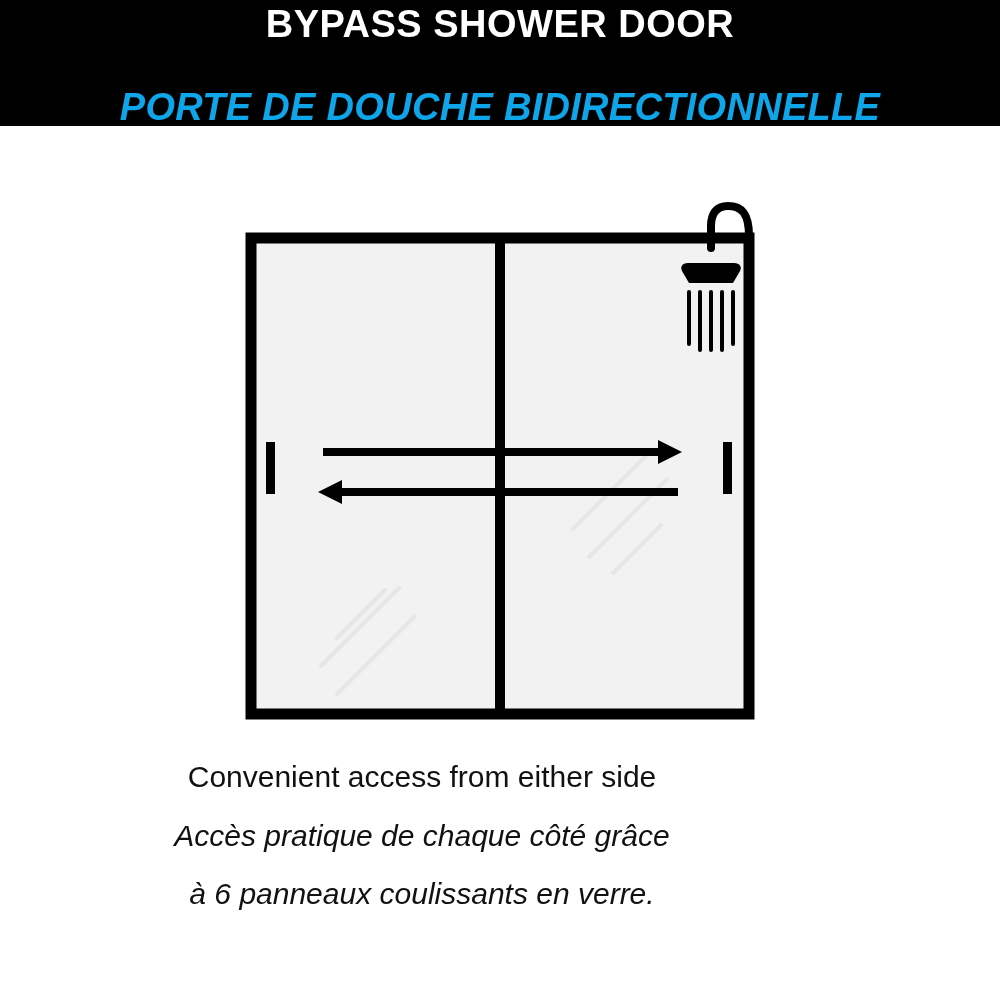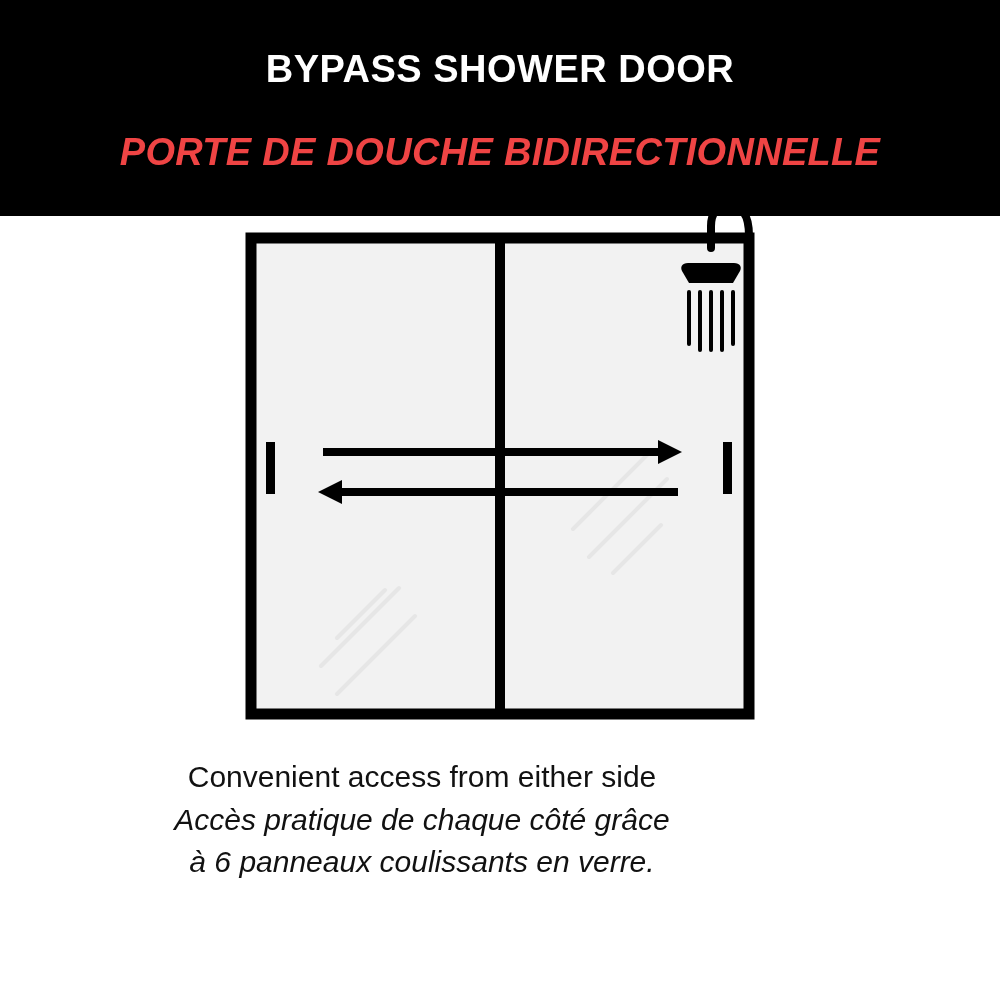--- a/index.html
+++ b/index.html
@@ -19,42 +19,42 @@
     height: 1000px;
     background: #ffffff;
   }
 
   
   .header {
     position: absolute;
     left: 0;
     top: 0;
     width: 1000px;
-    height: 216px;
+    height: 126px;
     background: #000000;
     display: flex;
     flex-direction: column;
     align-items: center;
     justify-content: center;
     box-sizing: border-box;
     padding-top: 6px;
     gap: 38px;
   }
   .header-line1 {
     color: #ffffff;
     font-family: "Liberation Sans", sans-serif;
     font-weight: bold;
     font-size: 38px;
     letter-spacing: 0.5px;
     line-height: 1.18;
     text-align: center;
     white-space: nowrap;
   }
   .header-line2 {
-    color: #ef4444;
+    color: #0ea5e9;
     font-family: "Liberation Sans", sans-serif;
     font-weight: bold;
     font-style: italic;
     font-size: 38px;
     letter-spacing: 0.3px;
     line-height: 1.18;
     text-align: center;
     white-space: nowrap;
   }
 
@@ -82,20 +82,21 @@
     line-height: 1.42;
     font-weight: 400;
   }
   .caption-fr {
     color: #111111;
     font-family: "Liberation Sans", sans-serif;
     font-size: 30px;
     font-style: italic;
     line-height: 1.42;
     font-weight: 400;
+    margin-top: 16px;
   }
 </style>
 </head>
 <body>
 
 <div class="page">
 
   <div class="header">
     <div class="header-line1">BYPASS SHOWER DOOR</div>
     <div class="header-line2">PORTE DE DOUCHE BIDIRECTIONNELLE</div>

